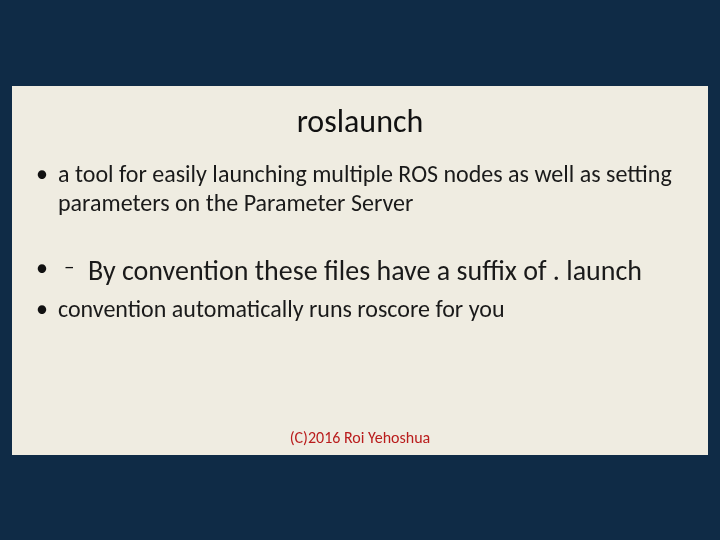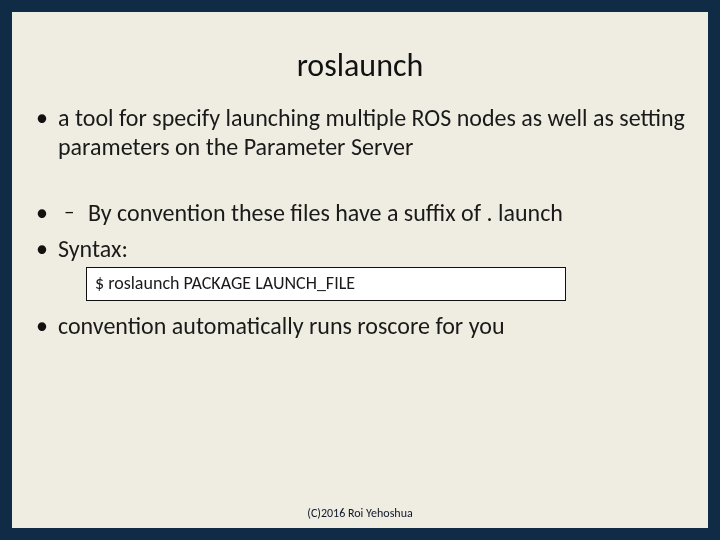--- a/index.html
+++ b/index.html
@@ -6,23 +6,23 @@
   html, body { width: 720px; height: 540px; }
   body {
     background: #0f2b46;
     font-family: Calibri, "Segoe UI", Arial, sans-serif;
     display: flex;
     align-items: center;
     justify-content: center;
   }
   .slide {
     width: 696px;
-    height: 516px;
+    height: 369px;
     background: #efece1;
-    padding: 34px 18px 10px 18px;
+    padding: 16px 18px 10px 18px;
     position: relative;
     color: #1a1a1a;
   }
   .title {
     text-align: center;
     font-size: 32px;
     font-weight: 400;
     margin-bottom: 18px;
     color: #111;
   }
@@ -39,21 +39,21 @@
     position: absolute;
     left: 6px;
     top: 0;
     font-size: 24px;
     color: #111;
   }
   ul.sub { list-style: none; margin-top: 6px; }
   ul.sub > li {
     position: relative;
     padding-left: 30px;
-    font-size: 24px;
+    font-size: 28px;
     line-height: 1.25;
     margin-bottom: 6px;
     margin-top: 36px;
   }
   ul.sub > li::before {
     content: "–";
     position: absolute;
     left: 6px;
     top: 0;
     font-size: 21px;
@@ -68,46 +68,40 @@
     padding: 5px 8px;
     font-size: 18px;
     width: 480px;
   }
   .footer {
     position: absolute;
     bottom: 8px;
     left: 0;
     right: 0;
     text-align: center;
-    font-size: 12px;
-    color: #0f172a;
+    font-size: 16px;
+    color: #b91c1c;
   }
 </style>
 </head>
 <body>
 
 <div class="slide">
   <h1 class="title">roslaunch</h1>
 
   <ul class="top">
     <li>
-      <span>a tool for specify launching multiple ROS nodes as well as setting parameters on the Parameter Server</span>
+      <span>a tool for easily launching multiple ROS nodes as well as setting parameters on the Parameter Server</span>
     </li>
     <li>
       <ul class="sub">
         <li>
           <span>By convention these files have a suffix of . launch</span>
         </li>
       </ul>
-    </li>
-    <li>
-      <span>Syntax:</span>
-      <div class="codebox">
-        <span>$ roslaunch PACKAGE LAUNCH_FILE</span>
-      </div>
     </li>
     <li>
       <span>convention automatically runs roscore for you</span>
     </li>
   </ul>
 
   <div class="footer">(C)2016 Roi Yehoshua</div>
 </div>
 
 </body></html>

